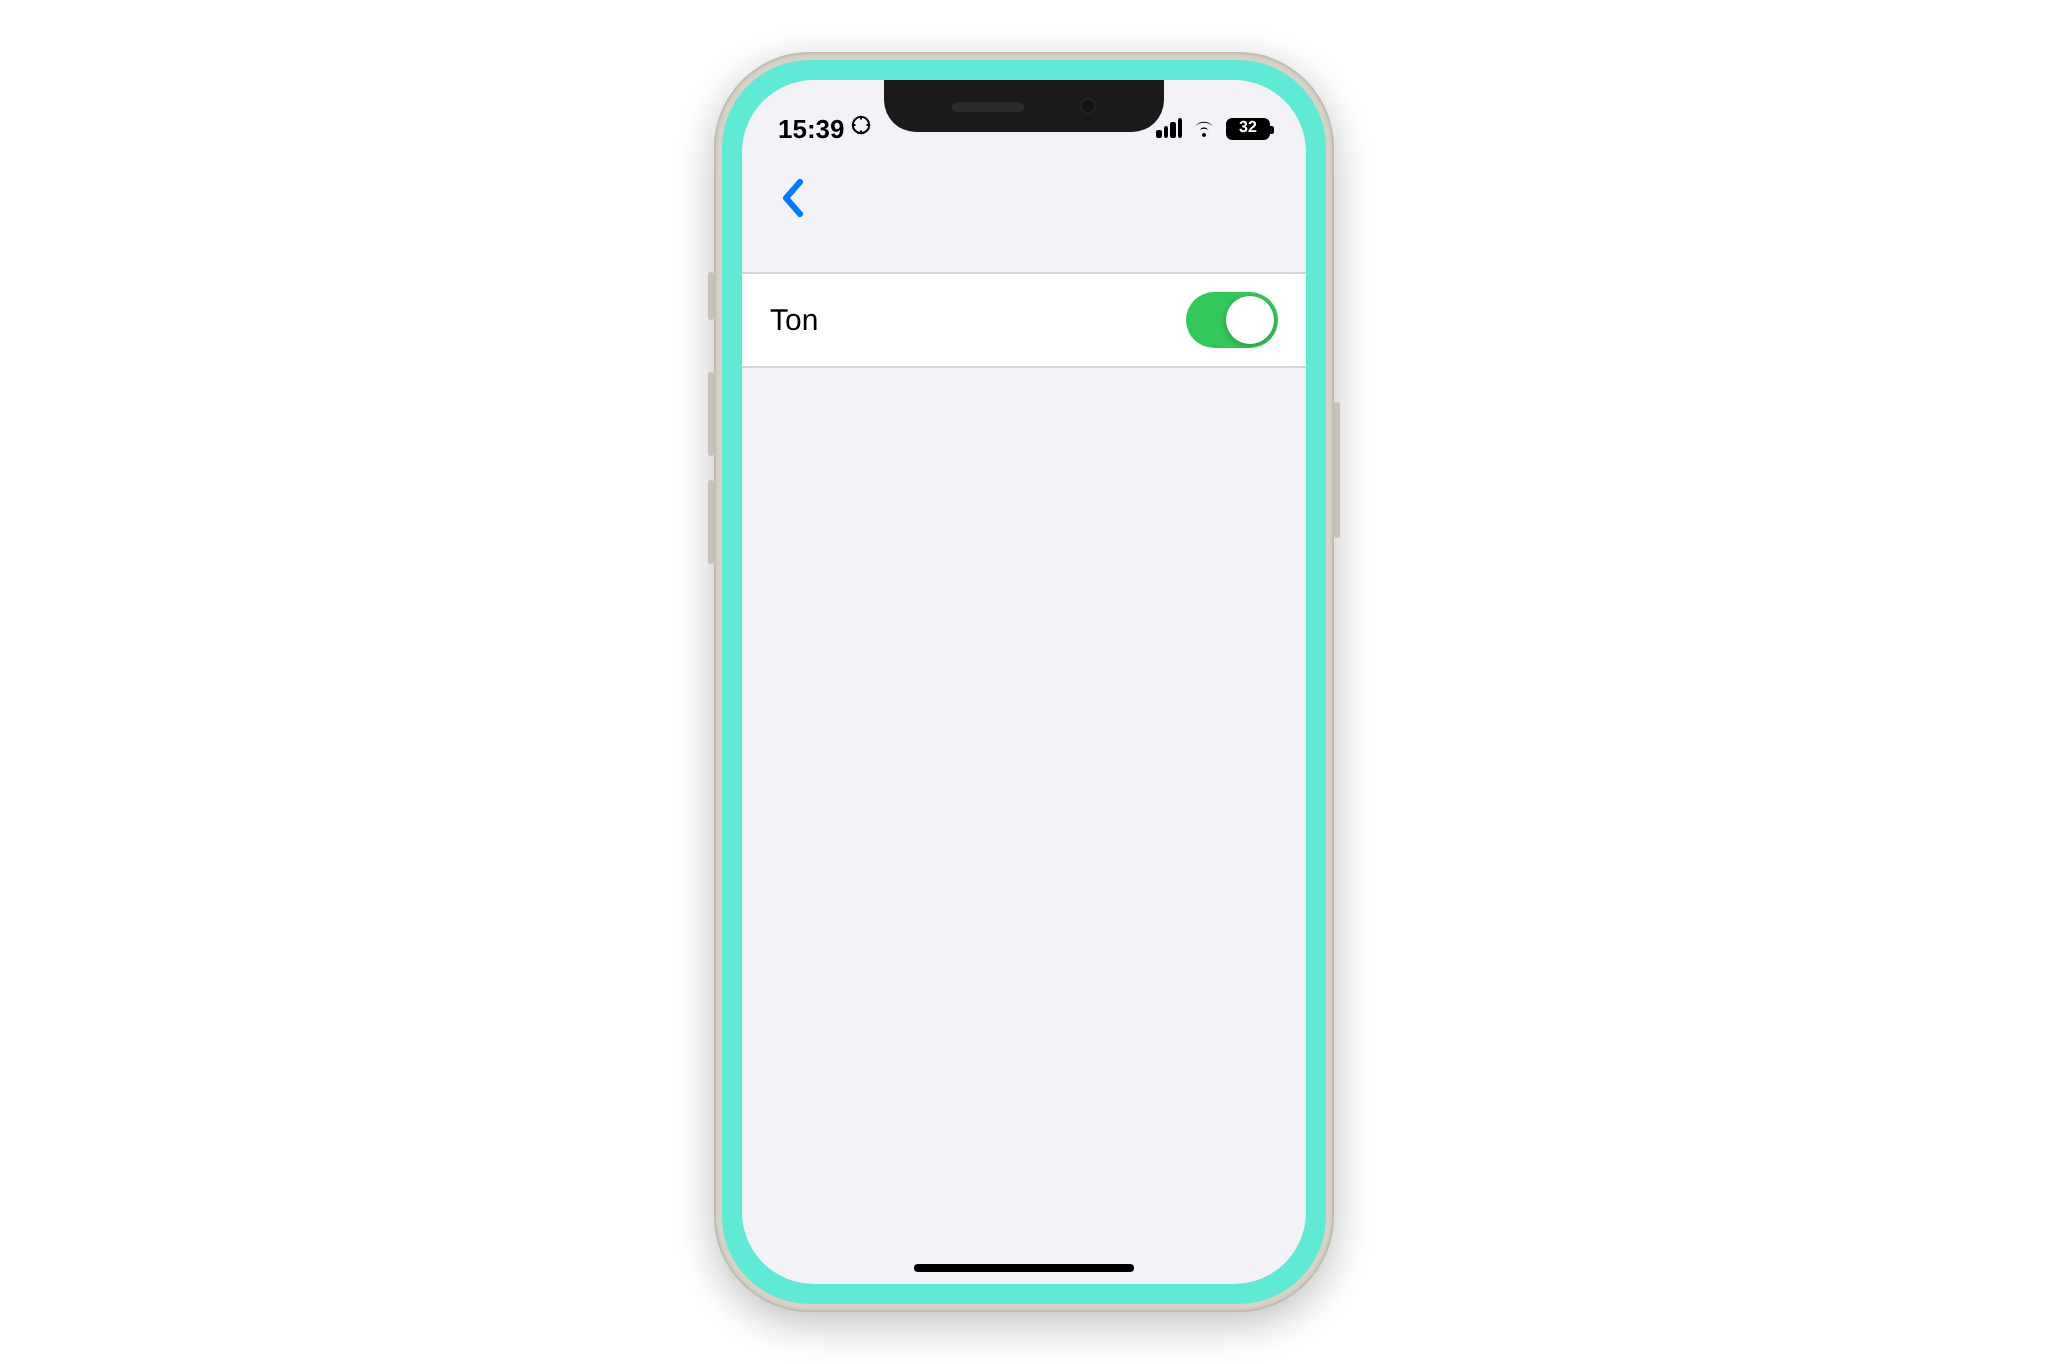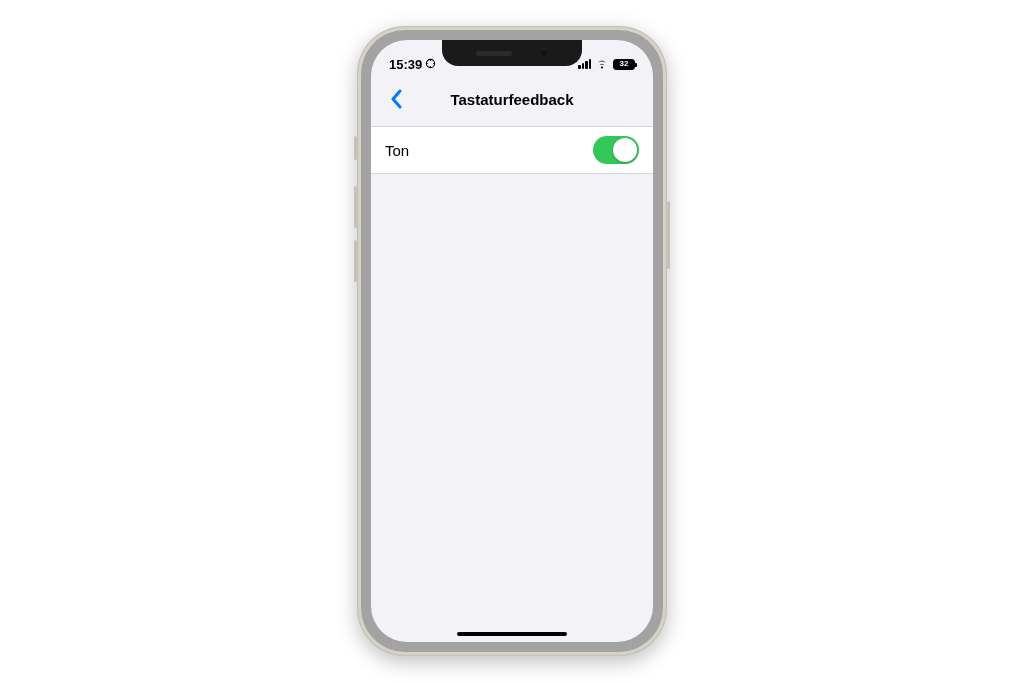--- a/index.html
+++ b/index.html
@@ -26,21 +26,21 @@
       background: #d8d3c9;
       border-radius: 48px;
       padding: 4px;
       box-shadow: 0 6px 20px rgba(0,0,0,0.25), inset 0 0 2px rgba(0,0,0,0.3);
       position: relative;
     }
 
     .phone-inner-border {
       width: 100%;
       height: 100%;
-      background: #a3a3a3;
+      background: #5eead4;
       border-radius: 44px;
       padding: 10px;
       position: relative;
     }
 
     .screen {
       width: 100%;
       height: 100%;
       background: #f2f2f7;
       border-radius: 36px;
@@ -199,21 +199,21 @@
       right: 0;
       text-align: center;
       font-size: 15px;
       font-weight: 600;
       color: #000;
       pointer-events: none;
     }
 
     
     .settings-group {
-      margin-top: 8px;
+      margin-top: 18px;
       background: #ffffff;
       border-top: 0.5px solid #d6d6db;
       border-bottom: 0.5px solid #d6d6db;
     }
     .settings-row {
       display: flex;
       align-items: center;
       justify-content: space-between;
       padding: 9px 14px;
       min-height: 42px;
@@ -313,21 +313,20 @@
           </div>
         </div>
       </div>
 
       <div class="nav-header">
         <div class="back-chevron">
           <svg viewBox="0 0 12 20">
             <polyline points="10,2 3,10 10,18"></polyline>
           </svg>
         </div>
-        <div class="nav-title">Tastaturfeedback</div>
       </div>
 
       <div class="settings-group">
         <div class="settings-row">
           <span class="row-label">Ton</span>
           <div class="toggle">
             <div class="toggle-knob"></div>
           </div>
         </div>
       </div>

